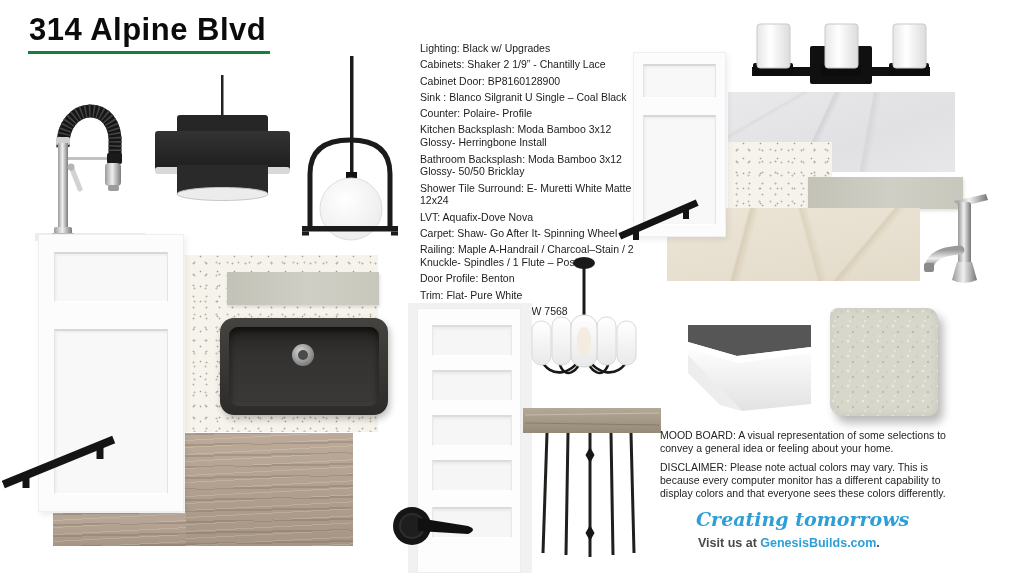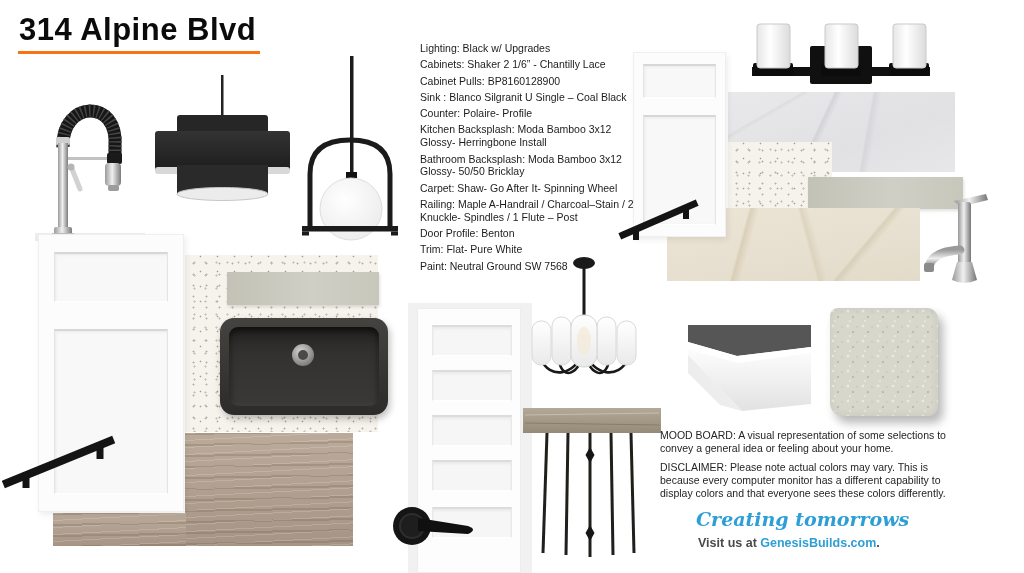--- a/index.html
+++ b/index.html
@@ -1,22 +1,22 @@
 <!DOCTYPE html>
 <html><head>
 <meta charset="utf-8">
 <style>
   html,body{margin:0;padding:0;background:#fff;}
   #stage{position:relative;width:1024px;height:573px;background:#ffffff;overflow:hidden;
          font-family:"Liberation Sans",sans-serif;}
   .abs{position:absolute;}
 
   
-  #title{left:18px;top:12px;font-size:31px;font-weight:bold;color:#0b0b0b;
-         letter-spacing:.5px;border-bottom:3px solid #f97316;padding:0 4px 3px 1px;}
+  #title{left:28px;top:12px;font-size:31px;font-weight:bold;color:#0b0b0b;
+         letter-spacing:.5px;border-bottom:3px solid #15803d;padding:0 4px 3px 1px;}
 
   
   #specs{left:420px;top:42px;width:222px;font-size:10.5px;line-height:1.22;color:#1c1c1c;}
   #specs p{margin:0 0 3.5px 0;}
 
   
   #notes{left:660px;top:429px;width:298px;font-size:10.5px;line-height:1.27;color:#242424;}
   #notes p{margin:0 0 5px 0;}
 
   
@@ -142,26 +142,28 @@
     <path d="M10,178 L10,122 Q10,88 50,88 Q90,88 90,122 L90,178" fill="none" stroke="#1b1b1b" stroke-width="5"></path>
     <rect x="46" y="120" width="11" height="9" fill="#111"></rect>
     <circle cx="51" cy="157" r="31" fill="url(#gp-g)" stroke="#dedede" stroke-width="1"></circle>
     <rect x="2" y="174" width="96" height="5.5" fill="#1b1b1b"></rect>
     <rect x="2" y="179.5" width="7" height="4" fill="#1b1b1b"></rect>
     <rect x="91" y="179.5" width="7" height="4" fill="#1b1b1b"></rect>
   </svg>
 
   <div class="abs" id="specs">
     <p>Lighting: Black w/ Upgrades</p>
-    <p>Cabinets: Shaker 2 1/6” - Chantilly Lace</p>
-    <p>Cabinet Pulls: BP8160128900</p>
+    <p>Cabinets: Shaker 2 1/9” - Chantilly Lace</p>
+    <p>Cabinet Door: BP8160128900</p>
     <p>Sink : Blanco Silgranit U Single – Coal Black</p>
     <p>Counter: Polaire- Profile</p>
     <p>Kitchen Backsplash: Moda Bamboo 3x12 Glossy- Herringbone Install</p>
     <p>Bathroom Backsplash: Moda Bamboo 3x12 Glossy- 50/50 Bricklay</p>
+    <p>Shower Tile Surround: E- Muretti White Matte 12x24</p>
+    <p>LVT: Aquafix-Dove Nova</p>
     <p>Carpet: Shaw- Go After It- Spinning Wheel</p>
     <p>Railing: Maple A-Handrail / Charcoal–Stain / 2 Knuckle- Spindles / 1 Flute – Post</p>
     <p>Door Profile: Benton</p>
     <p>Trim: Flat- Pure White</p>
     <p>Paint: Neutral Ground SW 7568</p>
   </div>
 
   <div class="abs quartz" style="left:185px;top:255px;width:193px;height:177px"></div>
   <div class="abs greige" style="left:227px;top:272px;width:152px;height:33px"></div>
   <div class="abs" id="sink" style="left:220px;top:318px;width:168px;height:97px">

